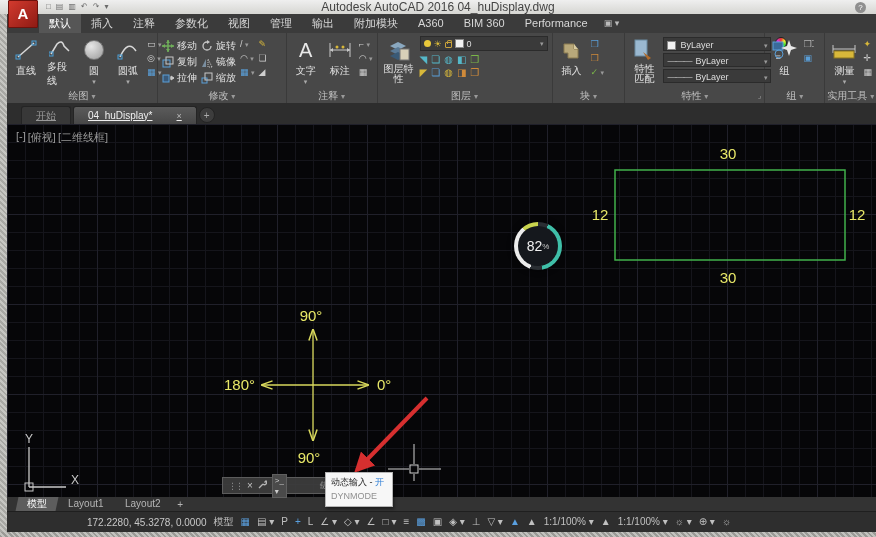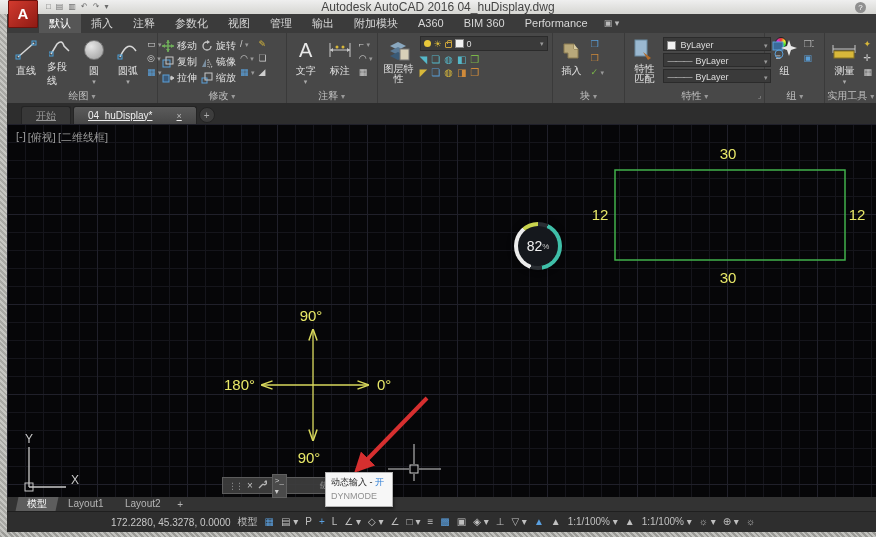--- a/index.html
+++ b/index.html
@@ -103,21 +103,21 @@
 
   
   .layoutbar { position:absolute; left:0; top:483px; width:869px; height:14px; background:#333; display:flex; align-items:center; gap:1px; padding-left:10px; }
   .ltab { font-size:10px; color:#b5b5b5; padding:0 10px; height:14px; line-height:14px; transform:skewX(-12deg); }
   .ltab span { display:inline-block; transform:skewX(12deg); }
   .ltab.active { background:#5d5d5d; color:#fff; }
   .ltab-add { color:#b5b5b5; font-size:10px; padding:0 6px; }
 
   
   .statusbar { position:absolute; left:0; top:497px; width:869px; height:21px; background:#2e2e2e; border-top:1px solid #1f1f1f;
-    display:flex; align-items:center; font-size:10px; color:#c8c8c8; gap:7px; padding-left:104px; }
+    display:flex; align-items:center; font-size:10px; color:#c8c8c8; gap:7px; padding-left:80px; }
   .sb-ic { font-size:10px; line-height:18px; color:#c0c0c0; white-space:nowrap; }
   .sb-on { color:#5aa0e0; }
   .sb-txt { white-space:nowrap; }
 
   .bottomedge { position:absolute; left:0; top:532px; width:876px; height:5px;
     background:repeating-linear-gradient(45deg,#9a9a96 0 2px,#c2c2be 2px 4px); }
   .leftedge { position:absolute; left:0; top:14px; width:7px; height:523px;
     background:repeating-linear-gradient(45deg,#a8a8a4 0 2px,#c6c6c2 2px 4px); }
 </style>
 </head>
@@ -320,20 +320,21 @@
           </div>
           <div class="layrow">
             <span class="lic c-yel">◤</span>
             <span class="lic c-blue">❏</span>
             <span class="lic c-yel">◍</span>
             <span class="lic c-org">◨</span>
             <span class="lic c-org">❐</span>
           </div>
         </div>
       </div>
+      <div class="panel-label"><span>图层</span> <span class="dd">▾</span></div>
     </div>
 
     <div class="panel" style="width:78px;">
       <div class="bigbtn">
         <span class="bicon">
           <svg width="24" height="24">
               <path d="M4,6 h10 v5 h4 v9 h-10 v-5 h-4 z" fill="#b8a87a" stroke="#8a7a50"></path>
               <path d="M14,6 l4,5 h-4 z" fill="#d8cba0"></path>
             </svg>
         </span>

